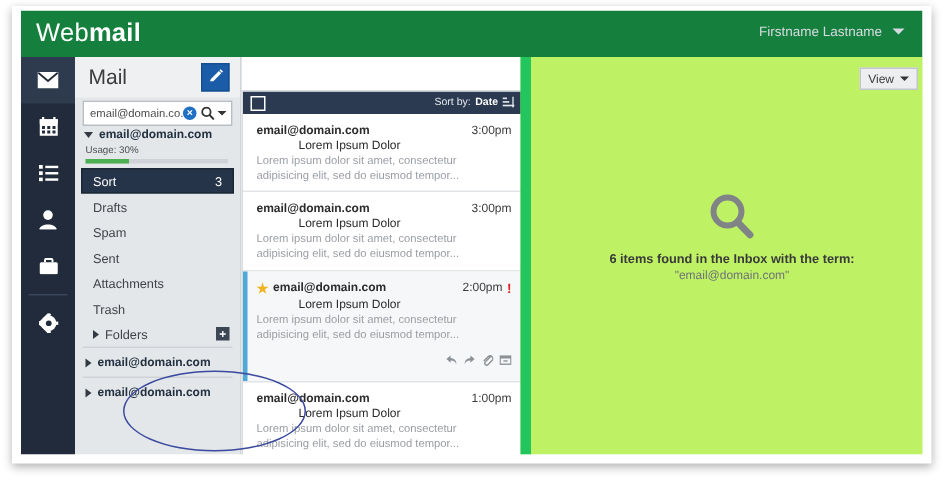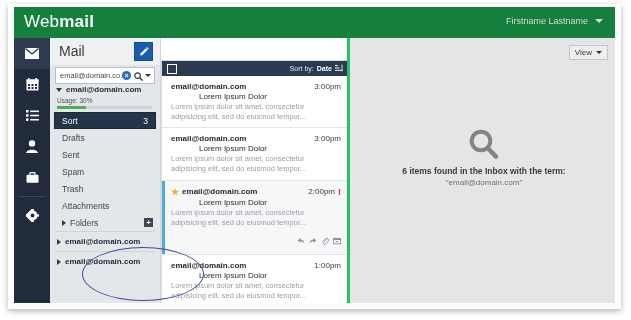--- a/index.html
+++ b/index.html
@@ -246,22 +246,22 @@
   }
   .msg-actions {
     display: flex; justify-content: flex-end; gap: 4px;
     margin-top: 3px; color: #8c9196;
   }
 
   
   .rpane {
     position: absolute; left: 333px; top: 31px;
     width: 268px; height: 265px;
-    background: #e5e5e5;
-    border-left: 3px solid #22c55e;
+    background: #bef264;
+    border-left: 7px solid #22c55e;
   }
   .view-btn {
     position: absolute; right: 10px; top: 7px;
     background: #eceef0; border: 1px solid #c3c7cb;
     font-size: 8px; color: #3a3a3a;
     padding: 2px 5px;
     display: flex; align-items: center; gap: 4px;
   }
   .empty {
     position: absolute; left: 0; top: 90px;
@@ -399,30 +399,30 @@
 
     <div class="folder-list" id="folder-list">
           <div class="folder-item sel">
             <span>Sort</span>
             <span class="folder-count">3</span>
           </div>
           <div class="folder-item">
             <span>Drafts</span>
           </div>
           <div class="folder-item">
+            <span>Spam</span>
+          </div>
+          <div class="folder-item">
             <span>Sent</span>
           </div>
           <div class="folder-item">
-            <span>Spam</span>
+            <span>Attachments</span>
           </div>
           <div class="folder-item">
             <span>Trash</span>
-          </div>
-          <div class="folder-item">
-            <span>Attachments</span>
           </div>
           <div class="folders-row">
             <span class="tri-r"></span>
             <span>Folders</span>
             <span class="add-folder">+</span>
           </div>
           <div class="acct-sub">
             <span class="tri-r"></span>
             <span>email@domain.com</span>
           </div>

